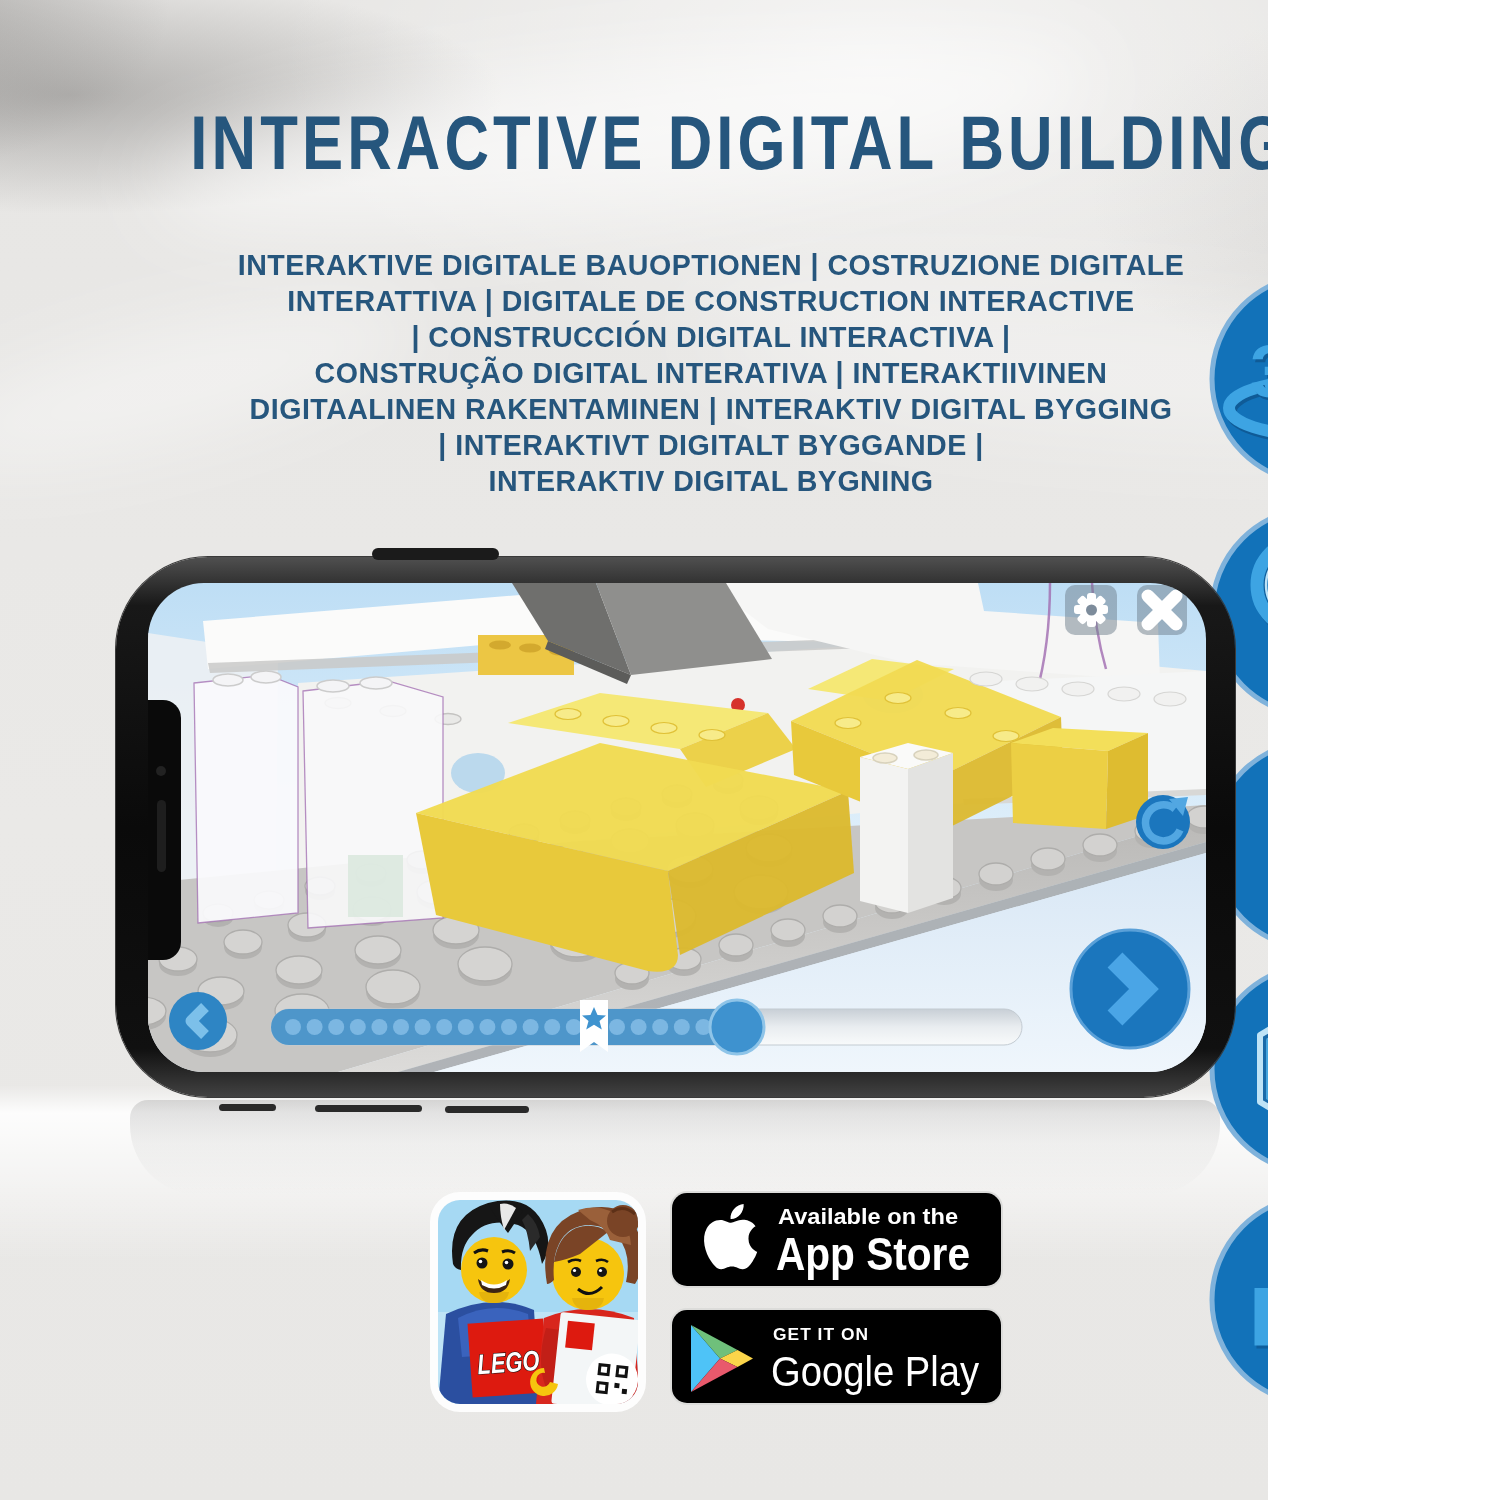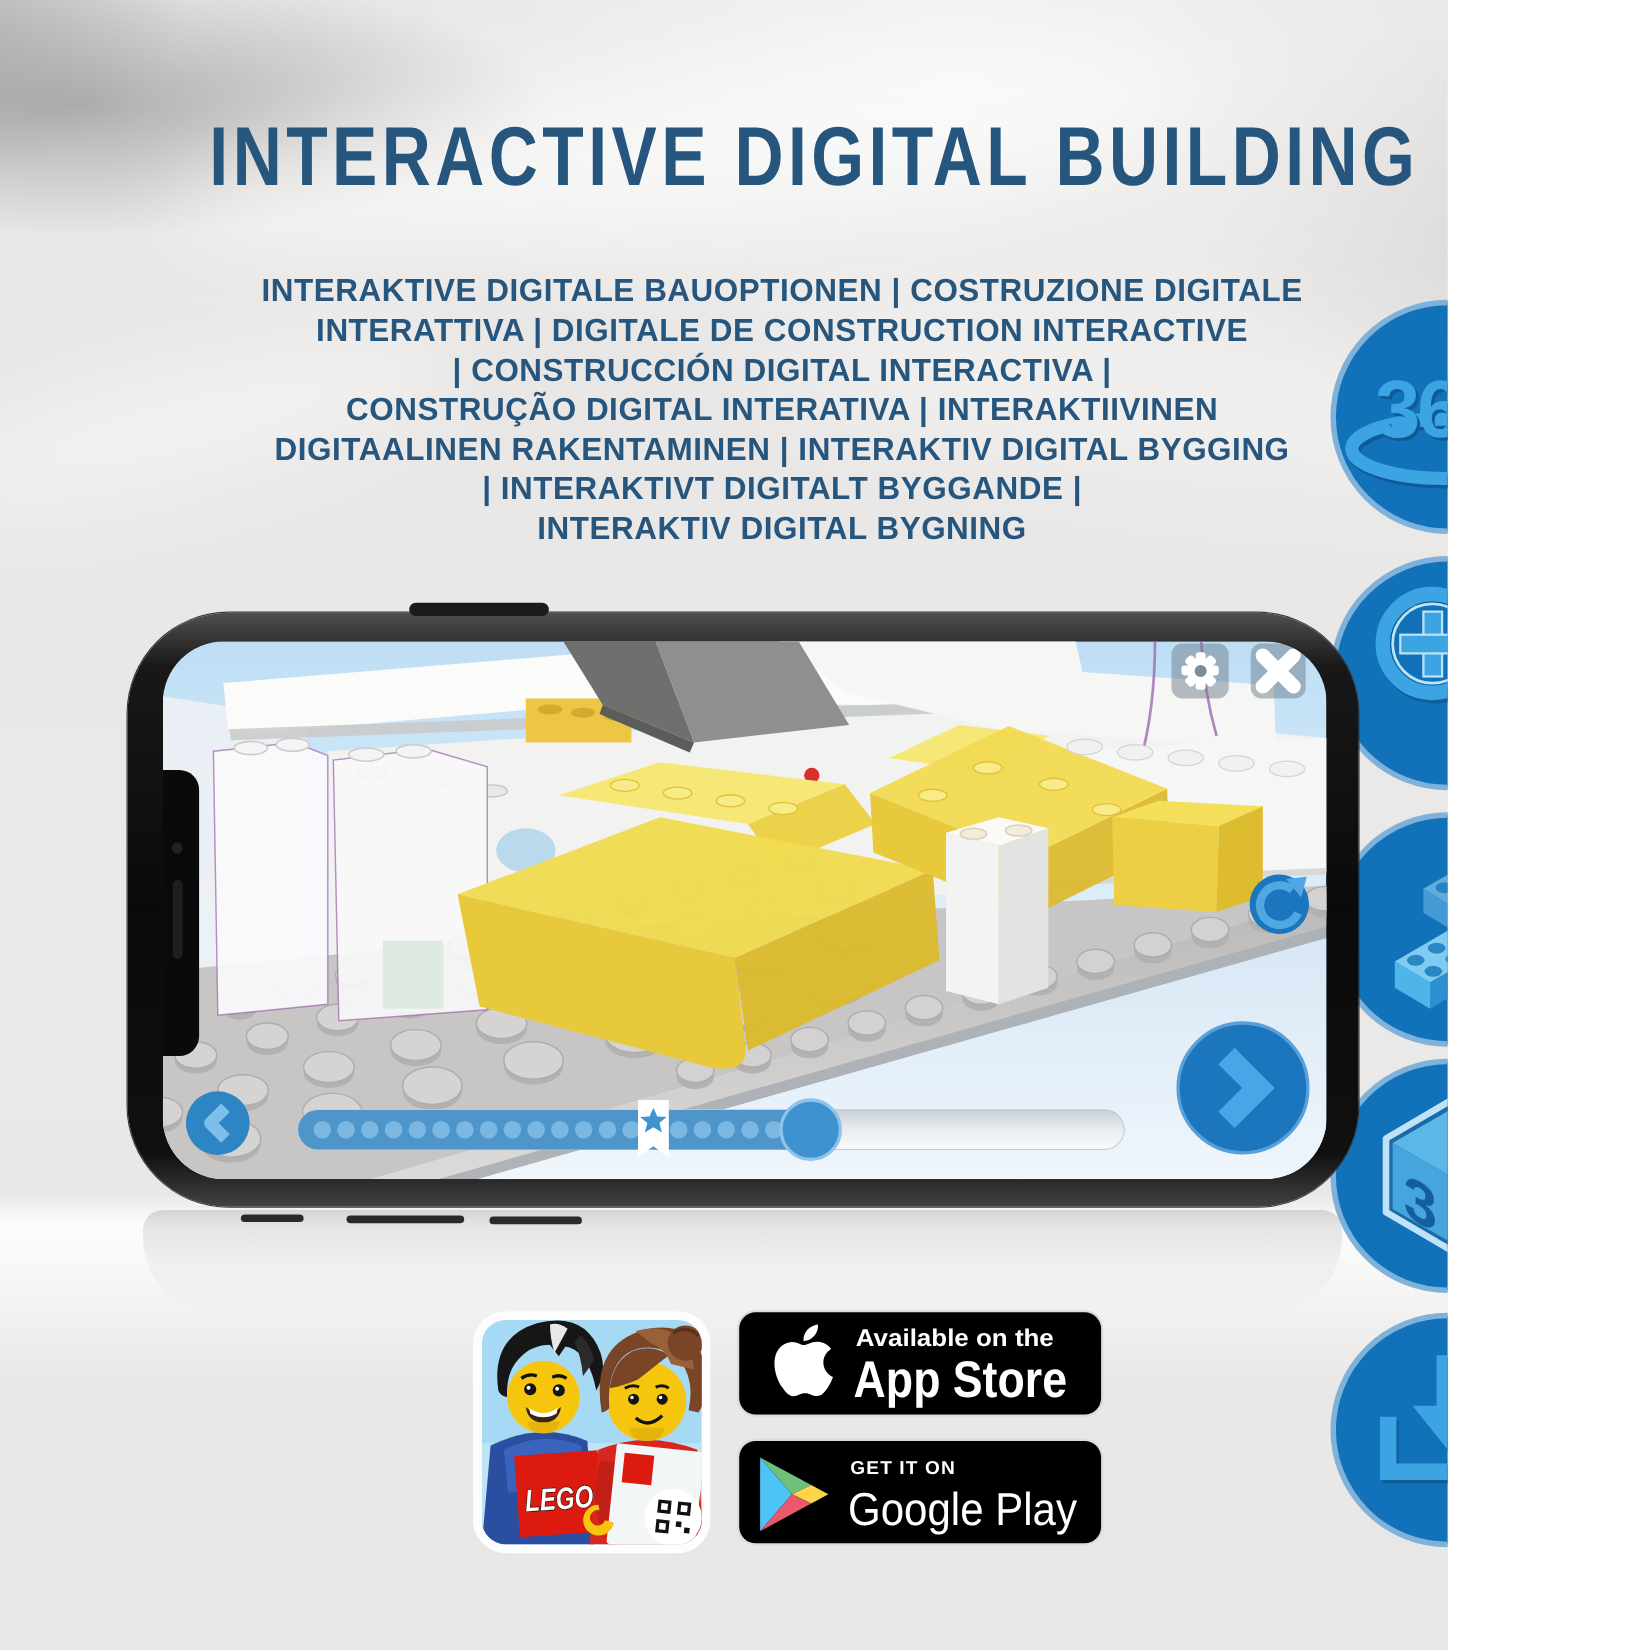--- a/index.html
+++ b/index.html
@@ -1,19 +1,19 @@
 <!DOCTYPE html>
 <html><head>
 <meta charset="utf-8">
 <style>
   html,body { margin:0; padding:0; }
   body { width:1500px; height:1500px; overflow:hidden;
          font-family:"Liberation Sans", sans-serif; }
   .page { position:relative; width:1268px; height:1500px;
-          background:#e9e8e6; overflow:hidden;padding-left:48px; }
+          background:#e9e8e6; overflow:hidden; }
   .abs { position:absolute; }
 </style>
 </head>
 <body>
 <div class="page">
 
 <div class="abs" style="left:0;top:0;width:1500px;height:1500px;
   background:
     radial-gradient(ellipse 620px 170px at 70px 95px, rgba(122,120,118,0.5), rgba(122,120,118,0) 70%),
     radial-gradient(ellipse 320px 220px at -70px 0px, rgba(118,116,114,0.4), rgba(118,116,114,0) 75%),

